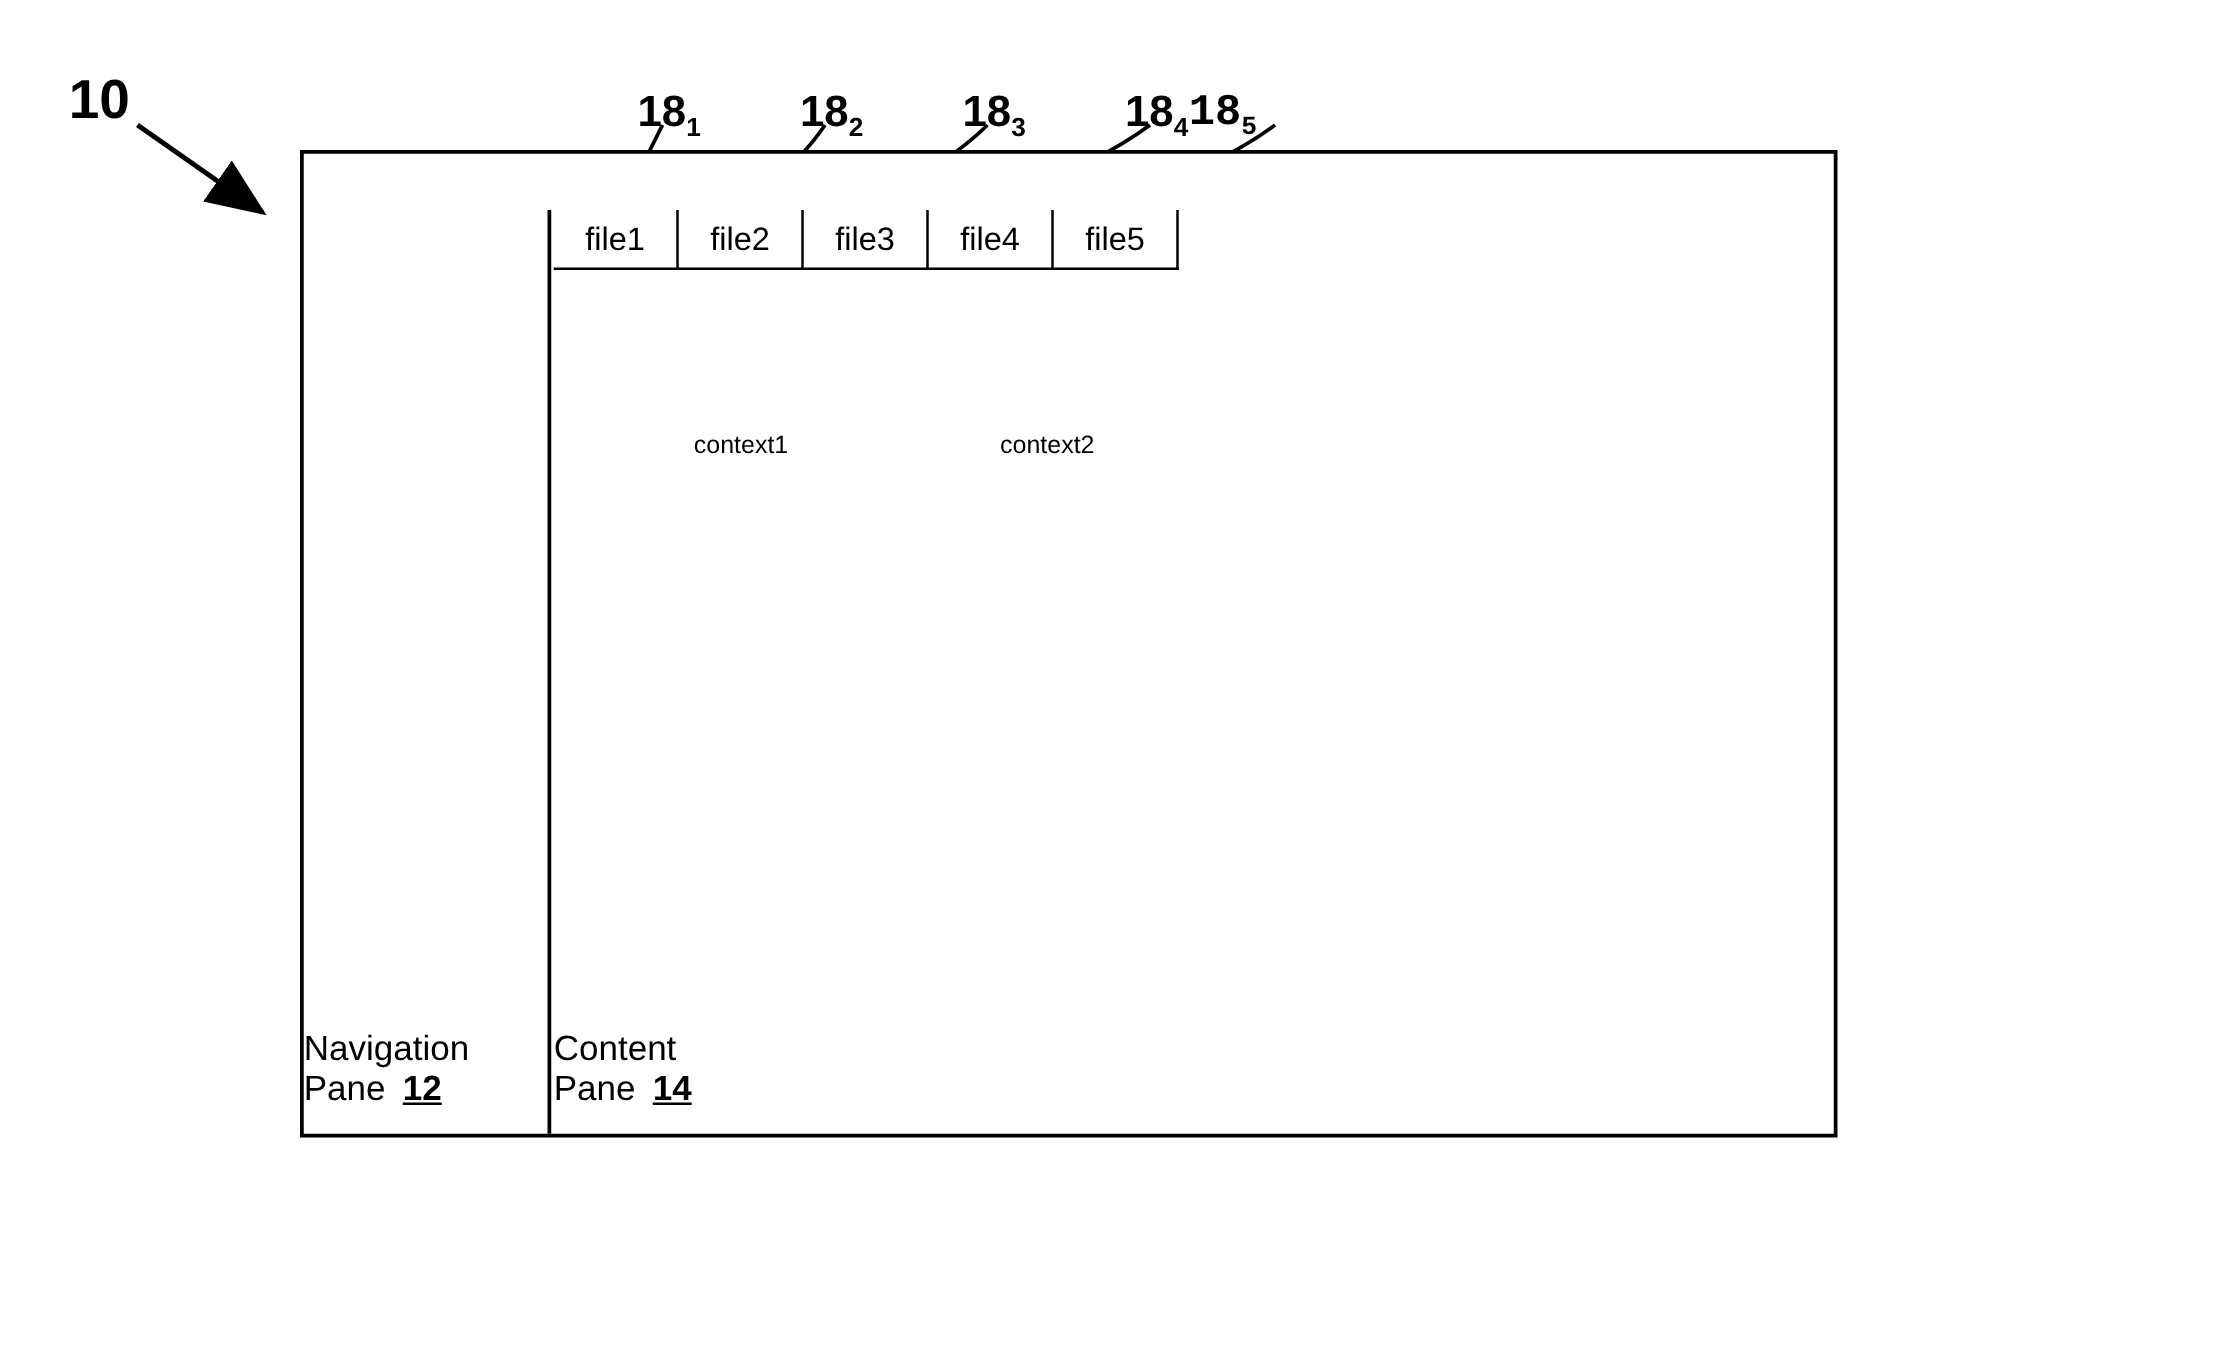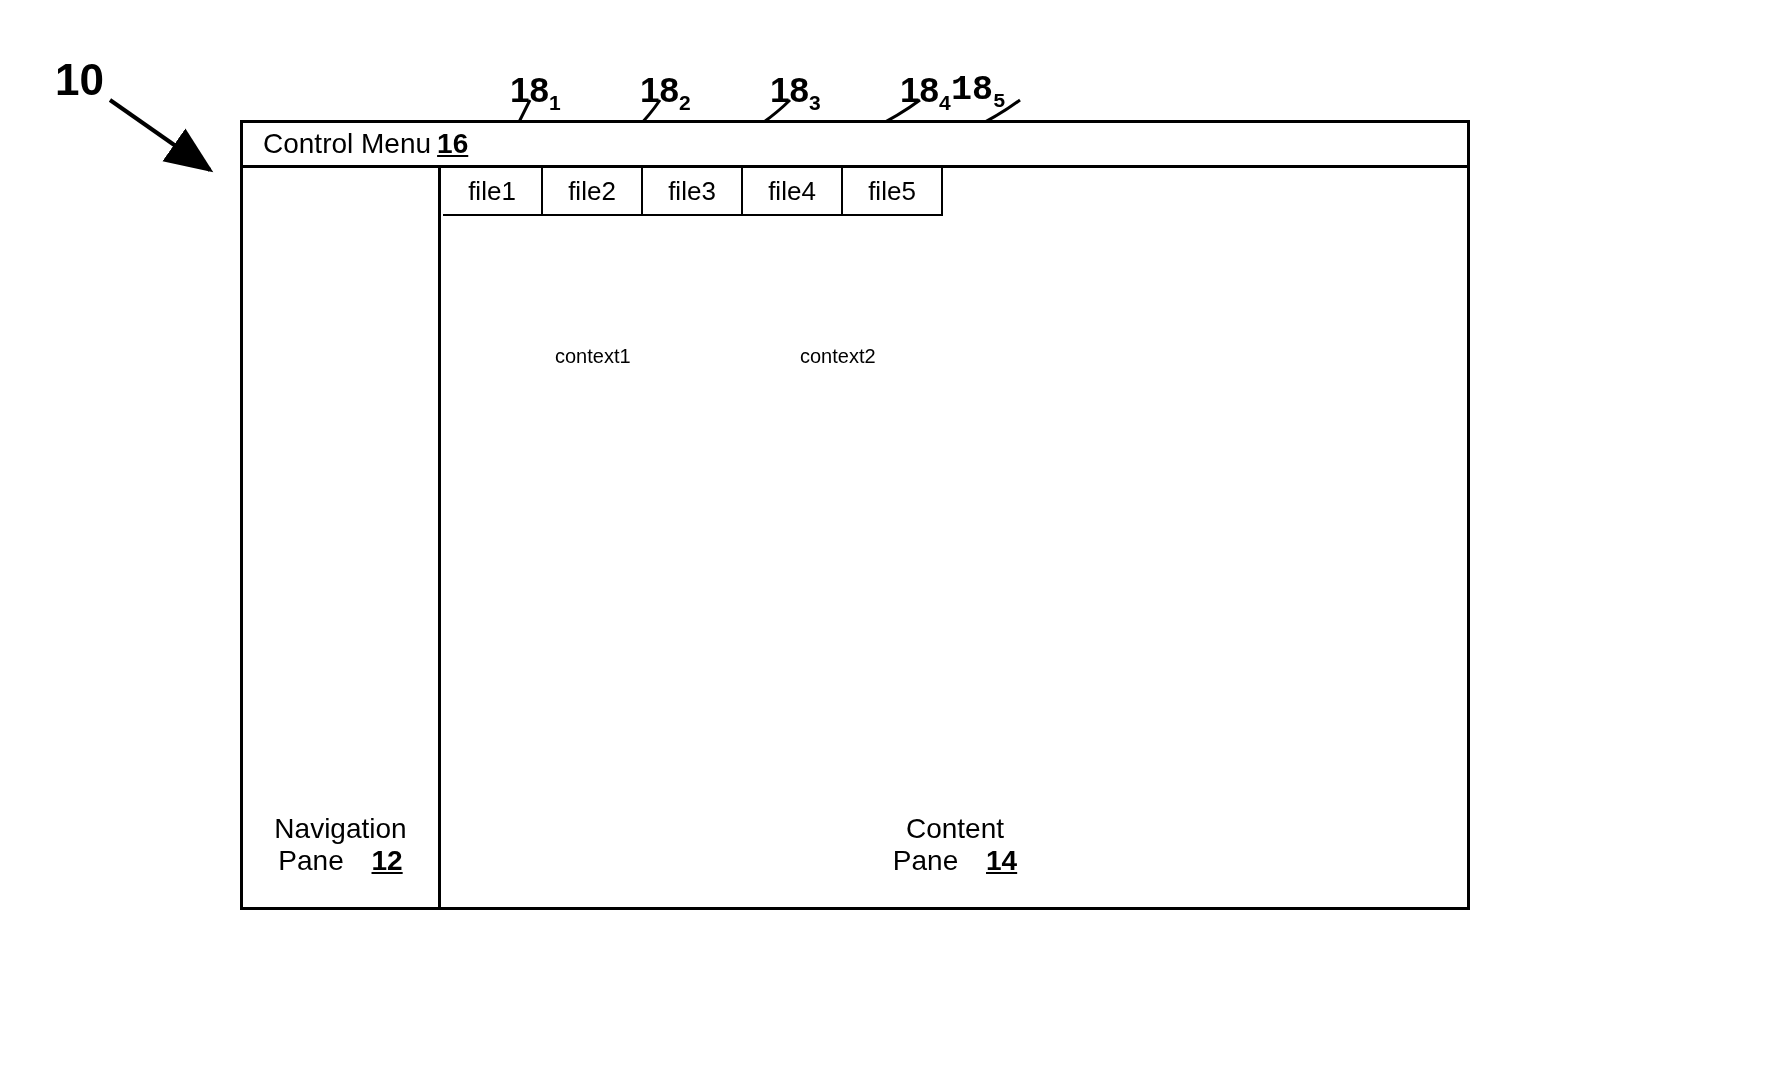--- a/index.html
+++ b/index.html
@@ -72,29 +72,29 @@
     border-right: 2px solid #000;
     border-bottom: 2px solid #000;
     display: flex;
     align-items: center;
     justify-content: center;
     font-size: 26px;
     text-align: center;
   }
   .pane-label {
     position: absolute;
-    bottom: 30px;
-    text-align: center;
+    bottom: 20px;
+    text-align: left;
     font-size: 28px;
     width: 100%;
   }
   .pane-label .pl-num {
     font-weight: bold;
     text-decoration: underline;
-    margin-left: 20px;
+    margin-left: 6px;
   }
   .callout {
     position: absolute;
     font-size: 35px;
     font-weight: bold;
   }
   .callout sub { font-size: 0.6em; }
   .context-label {
     position: absolute;
     font-size: 20px;
@@ -143,24 +143,20 @@
   <span>18</span><sub>3</sub>
 </div>
 <div class="callout" style="left:900px; top:70px;">
   <span>18</span><sub>4</sub>
 </div>
 <div class="callout" style="left:951px; top:70px;font-family:Liberation Mono, monospace;">
   <span>18</span><sub>5</sub>
 </div>
 
 <div class="window">
-  <div class="control-menu">
-    <span>Control Menu</span>
-    <span class="cm-num">16</span>
-  </div>
 
   <div class="nav-pane">
     <div class="pane-label">
       <span>Navigation</span><br>
       <span>Pane</span>
       <span class="pl-num">12</span>
     </div>
   </div>
 
   <div class="content-pane">

